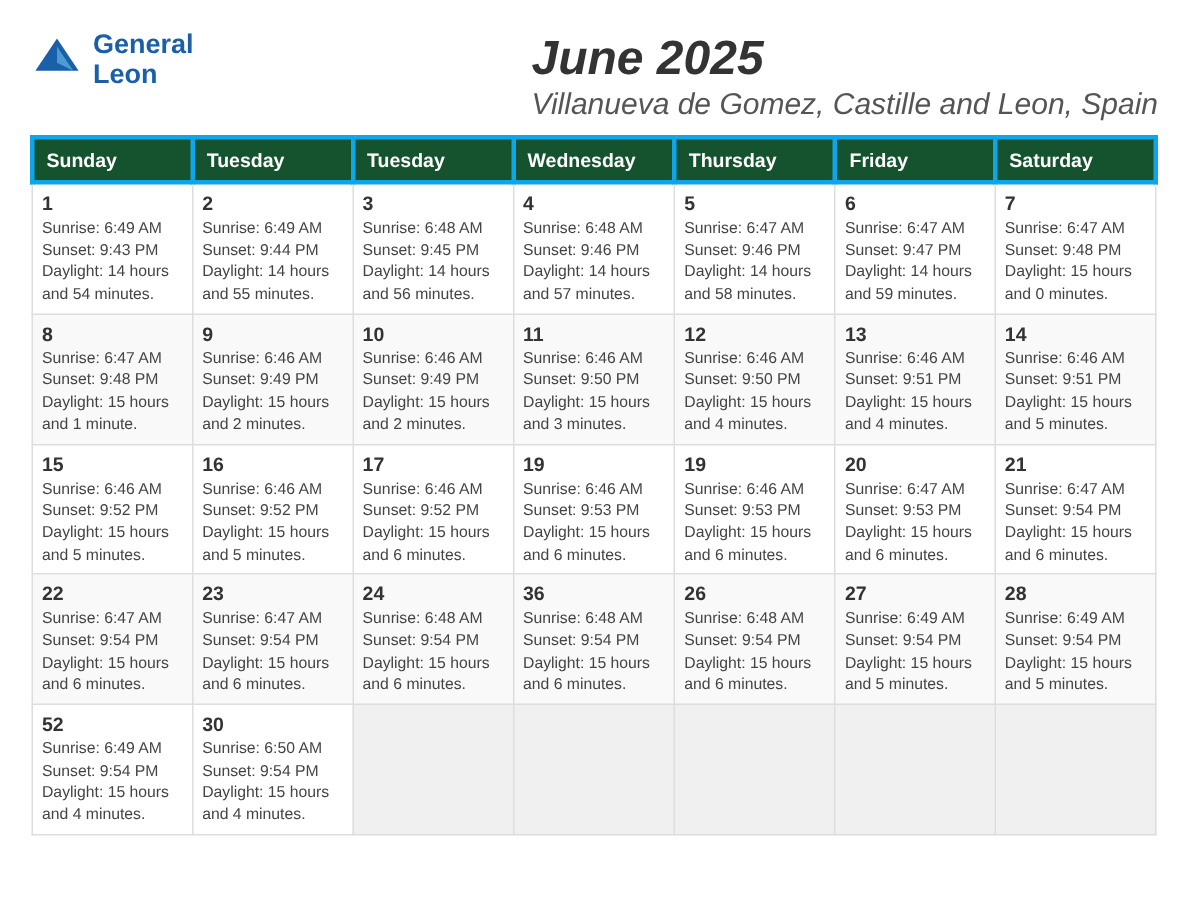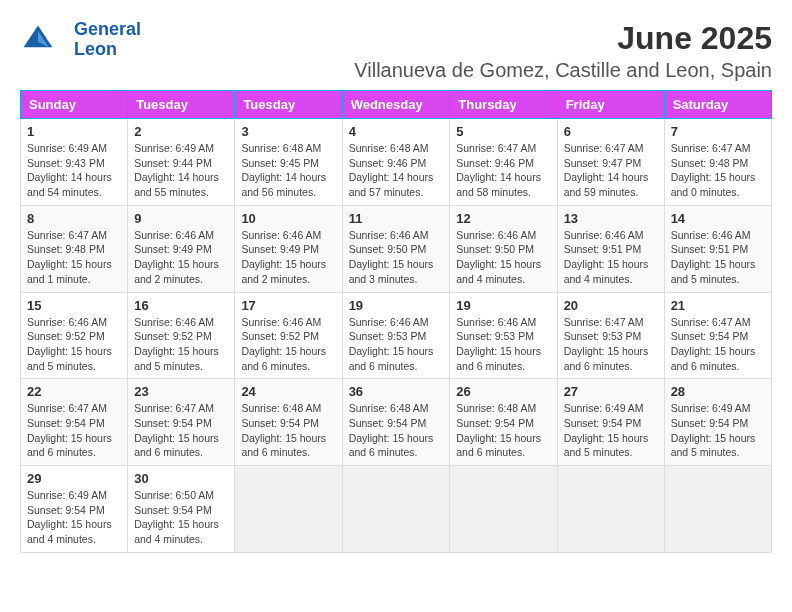--- a/index.html
+++ b/index.html
@@ -12,61 +12,61 @@
     }
     .header {
       display: flex;
       justify-content: space-between;
       align-items: flex-start;
       margin-bottom: 8px;
     }
     .logo {
       display: flex;
       align-items: center;
-      gap: 18px;
+      gap: 6px;
     }
     .logo-text {
       font-size: 18px;
       font-weight: bold;
       color: #333;
       line-height: 1.1;
     }
     .logo-text span {
       color: #1a5fa8;
     }
     .logo-icon {
       width: 36px;
       height: 36px;
     }
     .title-block {
-      text-align: right;
+      font-style: italic;
     }
     .month-year {
       font-size: 32px;
       font-weight: bold;
       color: #333;
     }
     .location {
       font-size: 20px;
       color: #555;
       margin-top: 2px;
     }
     .calendar {
       width: 100%;
       border-collapse: collapse;
       margin-top: 8px;
     }
     .calendar thead th {
-      background-color: #d946ef;
+      background-color: #14532d;
       color: #fff;
       font-size: 13px;
       font-weight: bold;
       padding: 6px 8px;
       text-align: left;
-      border: 1px solid #0ea5e9;
+      border: 3px solid #0ea5e9;
     }
     .calendar tbody td {
       vertical-align: top;
       padding: 5px 6px;
       border: 1px solid #ddd;
       font-size: 11px;
       color: #333;
       width: 108px;
       background: #fff;
     }
@@ -321,21 +321,21 @@
         <td>
           <span class="day-num">28</span>
           <div class="day-info" style="white-space: pre-line;">Sunrise: 6:49 AM
 Sunset: 9:54 PM
 Daylight: 15 hours
 and 5 minutes.</div>
         </td>
       </tr>
       <tr>
         <td>
-          <span class="day-num">29</span>
+          <span class="day-num">52</span>
           <div class="day-info" style="white-space: pre-line;">Sunrise: 6:49 AM
 Sunset: 9:54 PM
 Daylight: 15 hours
 and 4 minutes.</div>
         </td>
         <td>
           <span class="day-num">30</span>
           <div class="day-info" style="white-space: pre-line;">Sunrise: 6:50 AM
 Sunset: 9:54 PM
 Daylight: 15 hours

